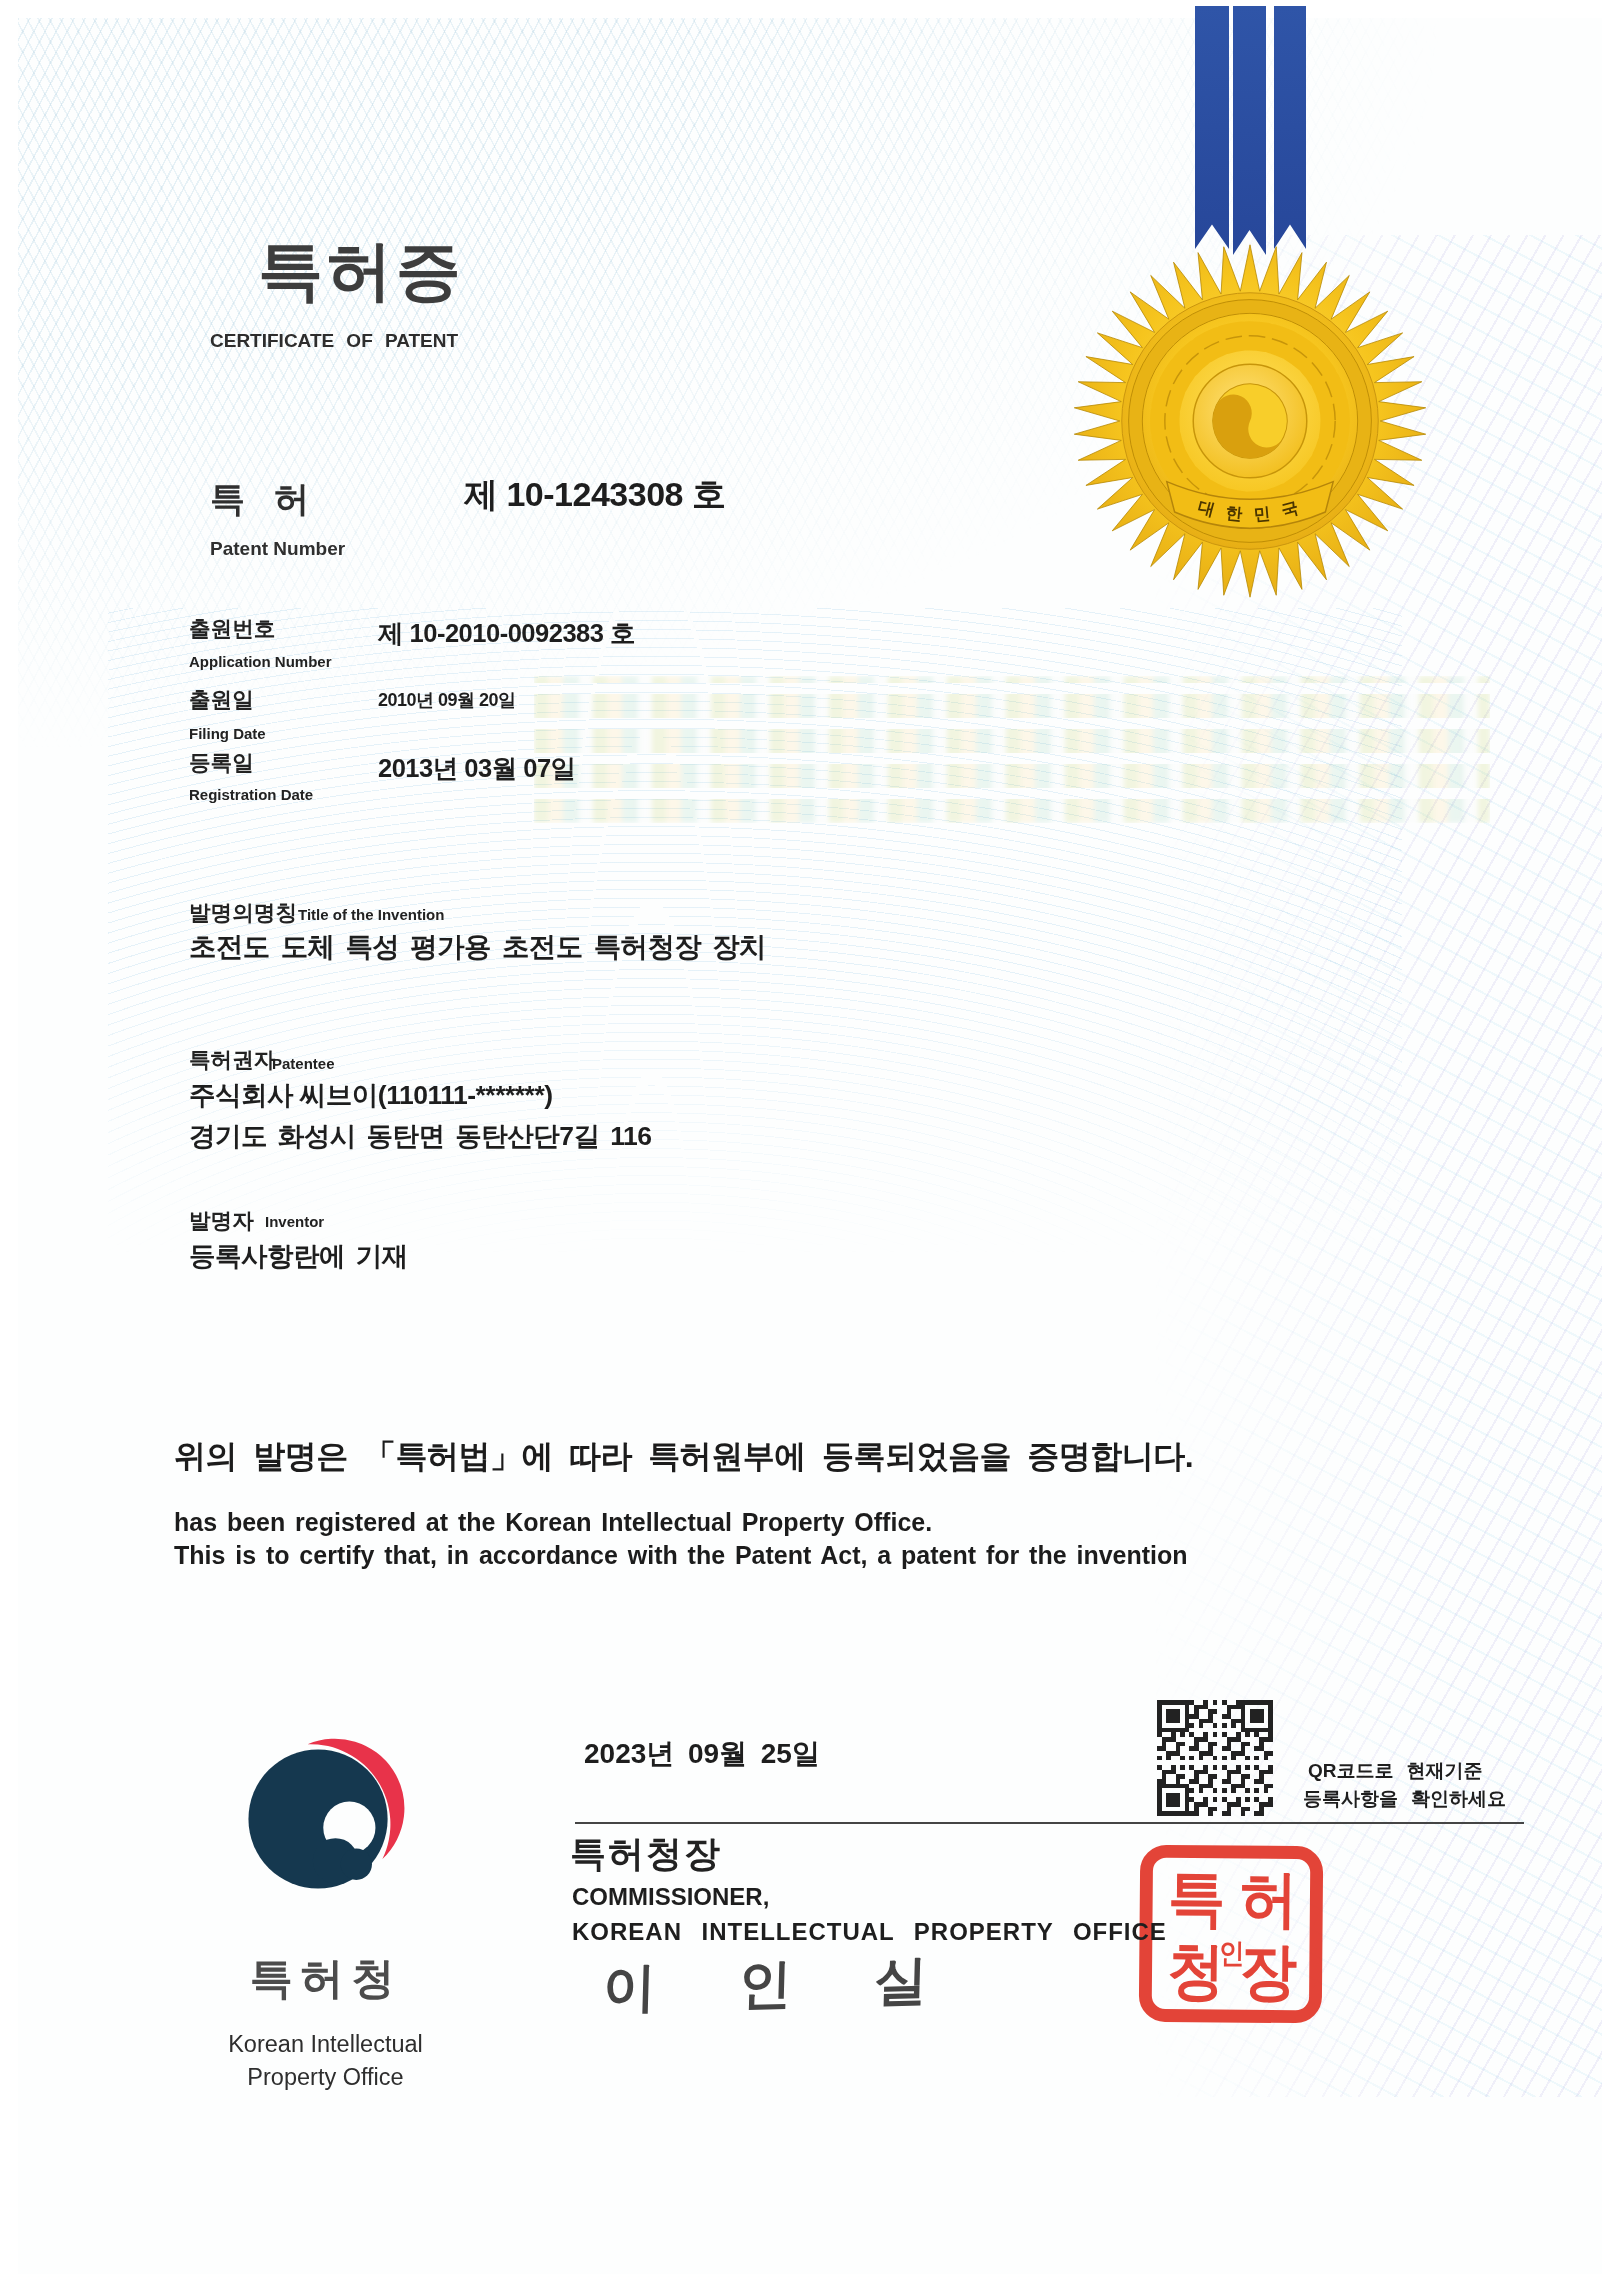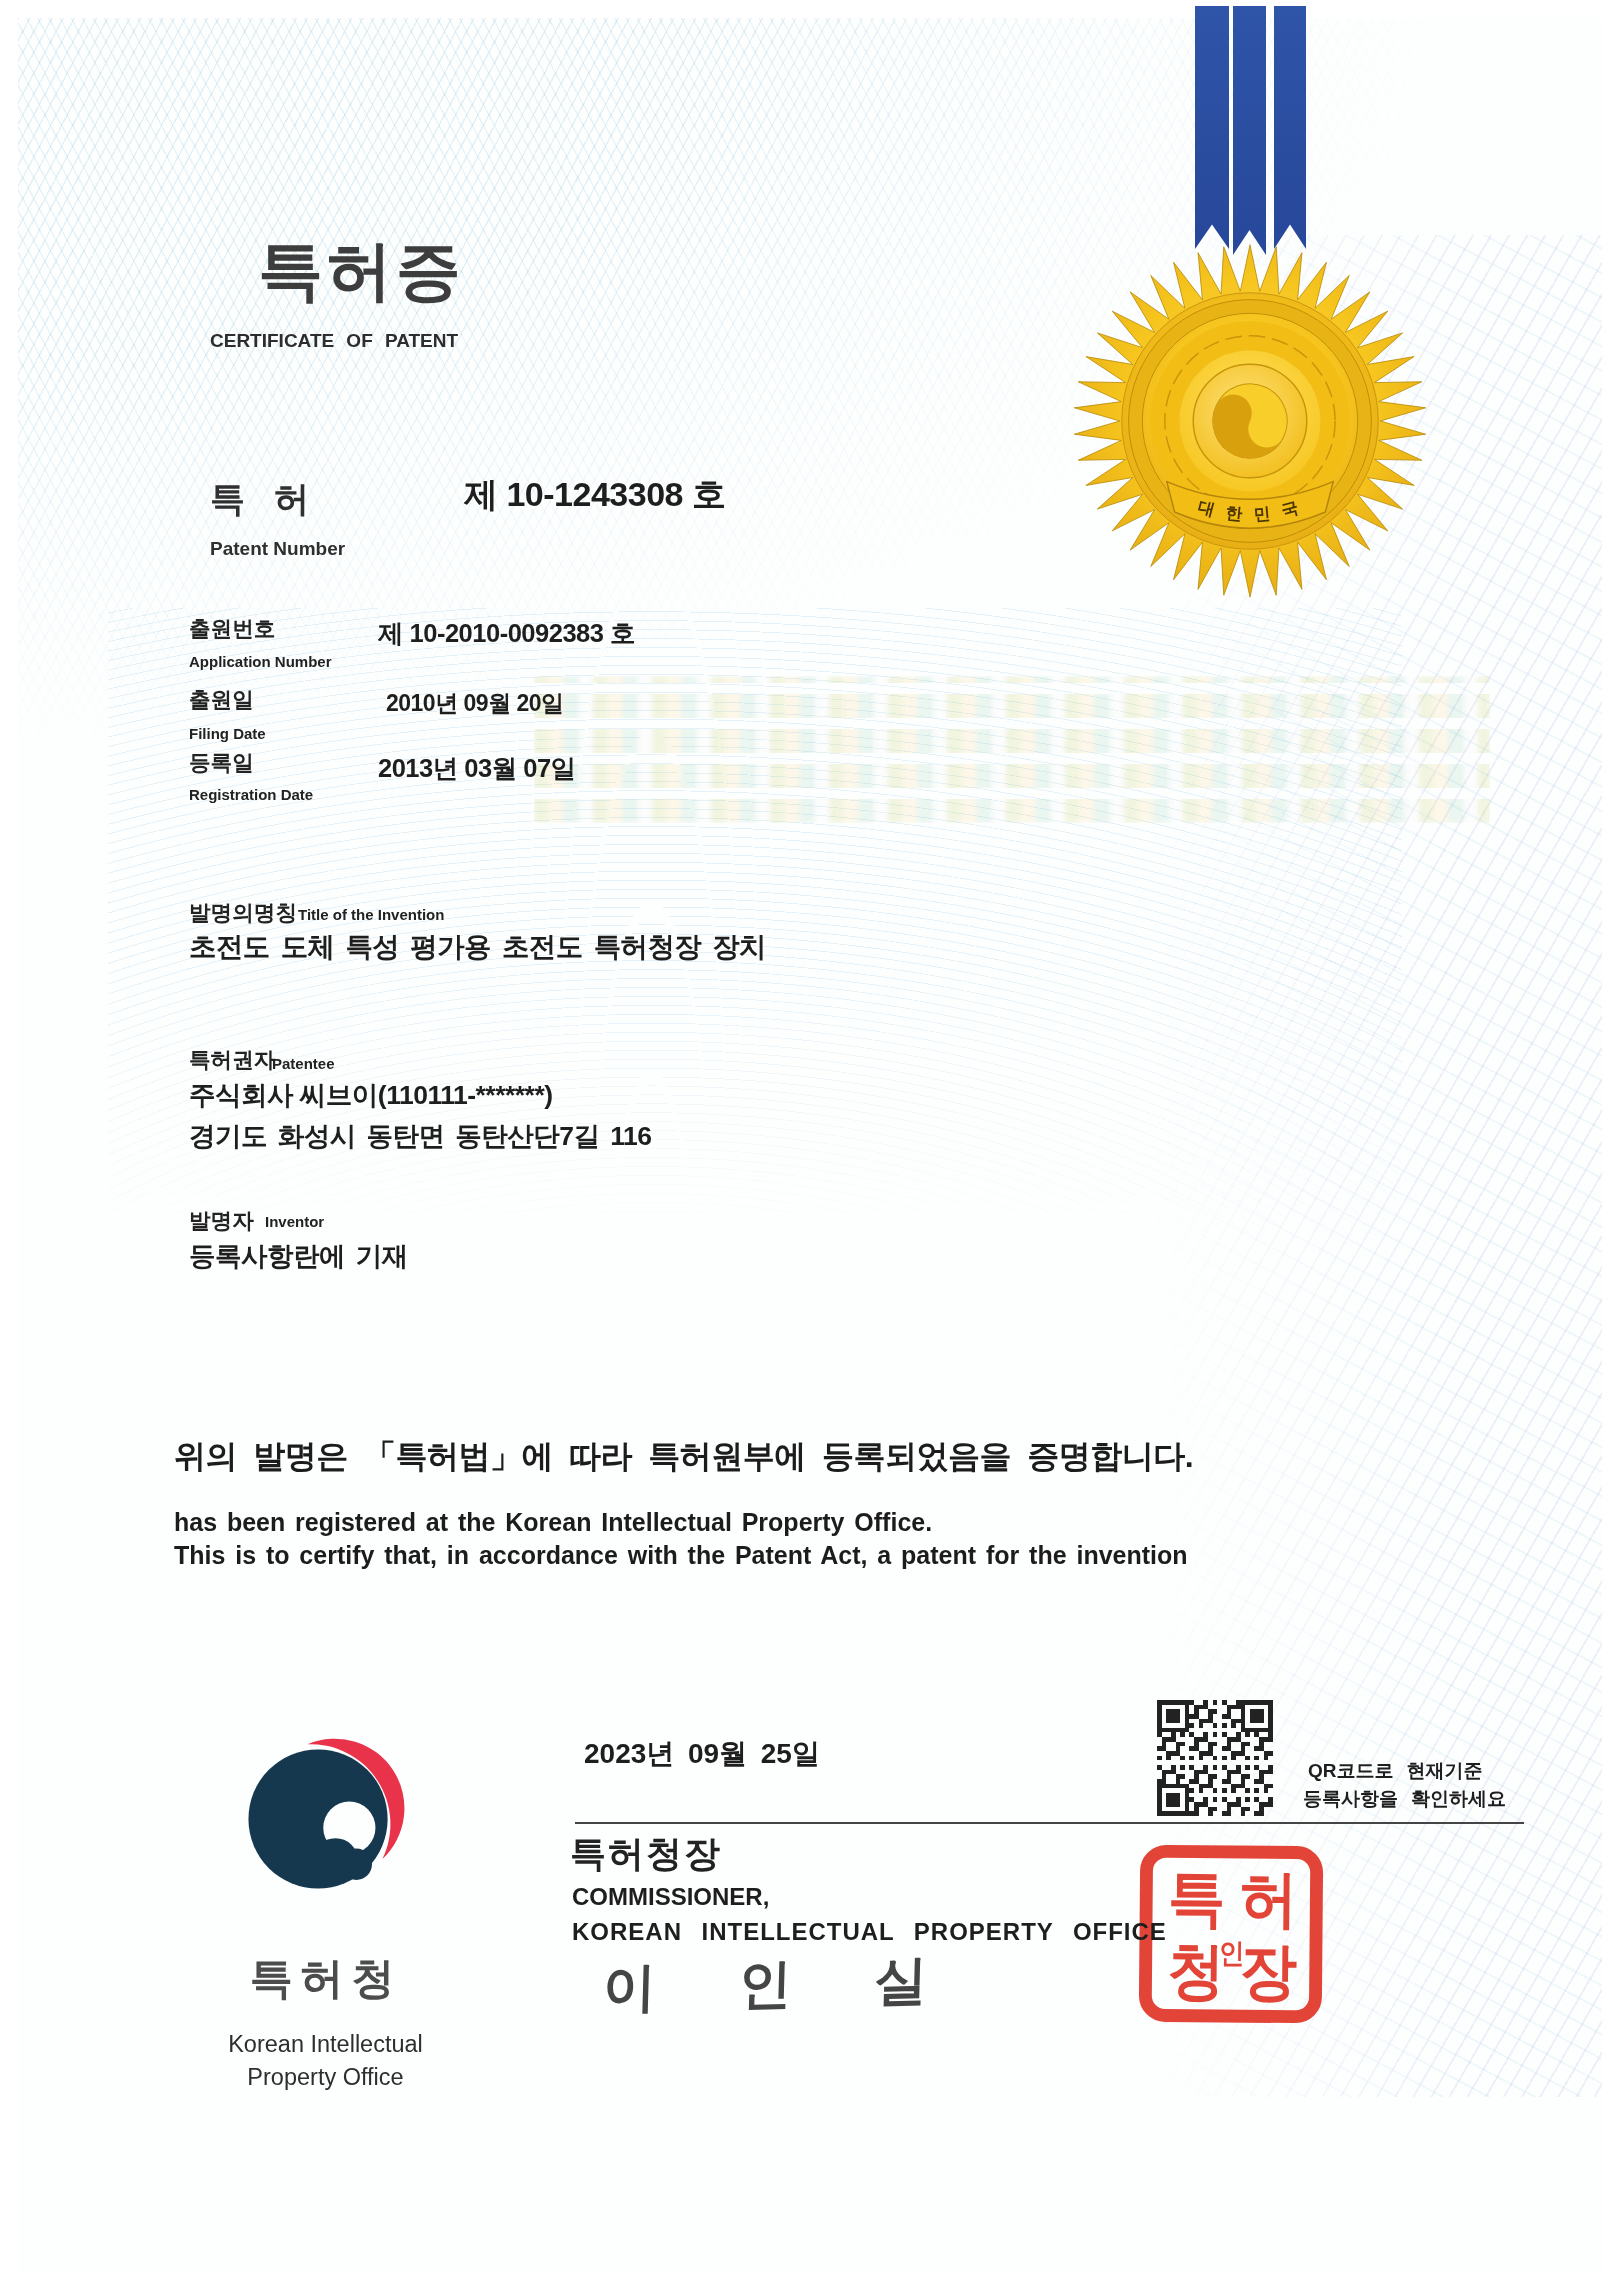--- a/index.html
+++ b/index.html
@@ -46,21 +46,21 @@
   .title-en{left:210px;top:330px;font-size:19px;font-weight:700;word-spacing:6.9px;color:#2d2d2d;text-align:center;}
 
   
   .lbl-ko{font-size:21.6px;font-weight:700;color:#222;}
   .lbl-en{font-size:15px;font-weight:700;color:#222;}
   .val{font-weight:800;color:#1e1e1e;letter-spacing:-0.5px;}
   .patent-lbl{left:210px;top:476px;font-size:35px;font-weight:800;letter-spacing:9.8px;}
   .patent-lbl-en{left:210px;top:538px;font-size:19px;font-weight:700;}
   .patent-val{left:464px;top:472px;font-size:34px;}
   .app-lbl{left:189px;top:614px;} .app-lbl-en{left:189px;top:653px;} .app-val{left:378px;top:616px;font-size:25.5px;}
-  .fil-lbl{left:189px;top:685px;} .fil-lbl-en{left:189px;top:725px;} .fil-val{left:378px;top:688px;font-size:23px;margin-left:8px;}
+  .fil-lbl{left:189px;top:685px;} .fil-lbl-en{left:189px;top:725px;} .fil-val{left:378px;top:688px;font-size:18px;}
   .reg-lbl{left:189px;top:748px;} .reg-lbl-en{left:189px;top:786px;} .reg-val{left:378px;top:751px;font-size:25.5px;}
   .inv-lbl{left:189px;top:898px;} .inv-lbl-en{left:298px;top:906px;}
   .inv-val{left:189px;top:929px;font-size:27.4px;word-spacing:3.9px;}
   .pat-lbl{left:189px;top:1045px;} .pat-lbl-en{left:272px;top:1055px;}
   .pat-name{left:189px;top:1077px;font-size:26.5px;}
   .pat-addr{left:189px;top:1118px;font-size:26.5px;word-spacing:3.9px;}
   .invt-lbl{left:189px;top:1206px;} .invt-lbl-en{left:257px;top:1213px;margin-left:8px;}
   .invt-val{left:189px;top:1238px;font-size:26.5px;word-spacing:3.9px;}
 
   

